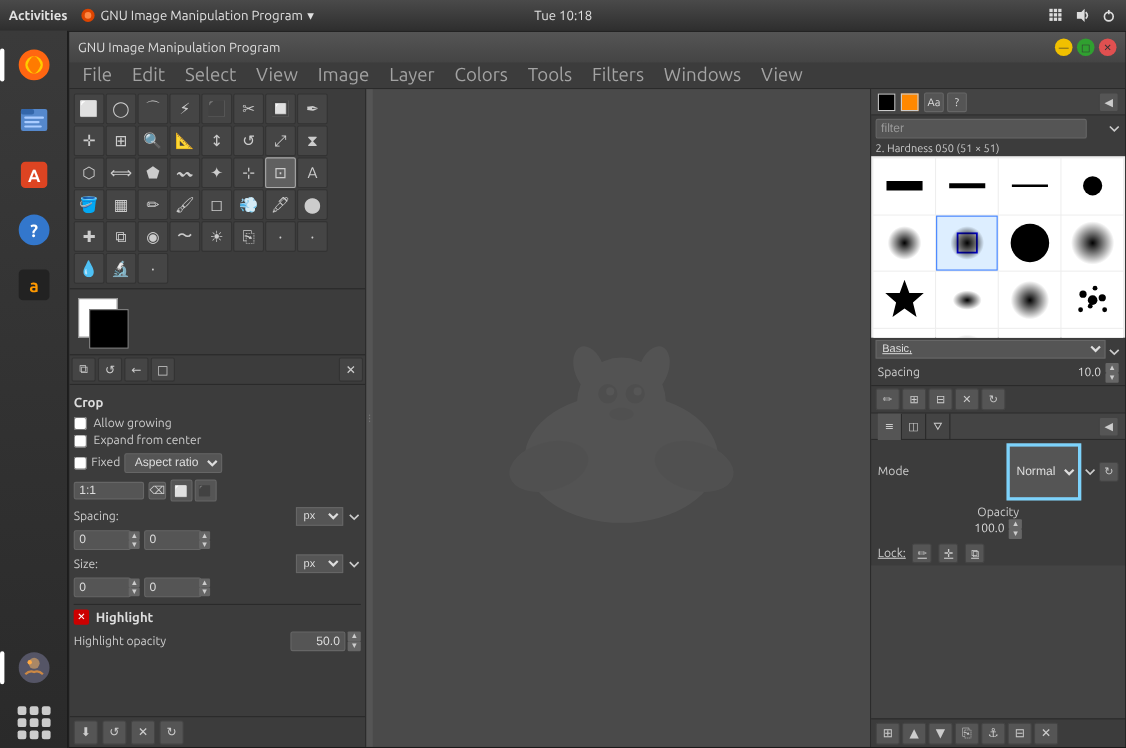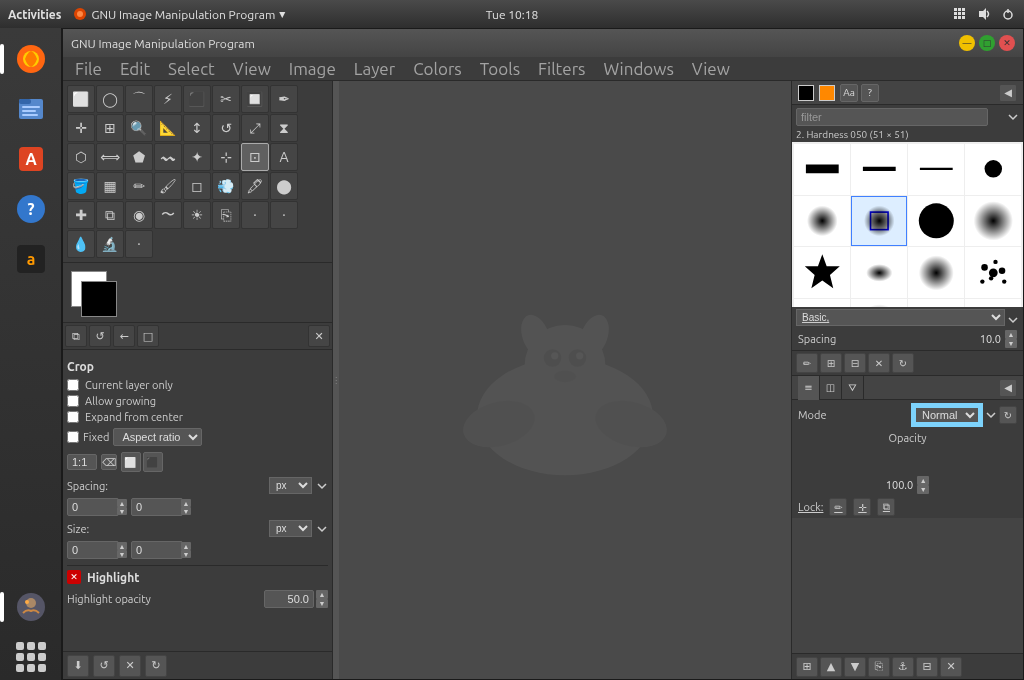--- a/index.html
+++ b/index.html
@@ -217,21 +217,21 @@
       background: #555; border: 1px solid #666; color: #ddd;
       font-size: 11px; padding: 1px 4px; border-radius: 2px; cursor: pointer;
     }
 
     .ratio-row {
       display: flex; align-items: center; gap: 4px;
       padding: 3px 0;
     }
     .ratio-input {
       background: #555; border: 1px solid #666; color: #ddd;
-      font-size: 11px; padding: 1px 4px; width: 30px; border-radius: 2px;
+      font-size: 11px; padding: 1px 4px; width: 64px; border-radius: 2px;
     }
     .ratio-clear {
       width: 16px; height: 16px;
       background: #555; border: 1px solid #666; color: #ccc;
       font-size: 10px; display: flex; align-items: center; justify-content: center;
       cursor: pointer; border-radius: 2px;
     }
     .ratio-icons { display: flex; gap: 2px; }
     .ratio-icon-btn {
       width: 20px; height: 20px;
@@ -413,22 +413,22 @@
       border-right: 1px solid #2a2a2a;
     }
     .layer-tab.active { background: #555; }
 
     .layer-options {
       padding: 3px 6px;
       display: flex; align-items: center; justify-content: space-between;
     }
     .layer-mode-label { color: #ccc; font-size: 11px; }
     .layer-mode-select {
-      background: #555; border: 5px solid #7dd3fc;
-      color: #ddd; font-size: 11px; padding: 0 2px; cursor: pointer;
+      background: #555; border: 3px solid #7dd3fc;
+      color: #ddd; font-size: 11px; padding: 16px 2px; cursor: pointer;
     }
 
     .layer-opacity-row {
       padding: 2px 6px;
       display: flex; align-items: center; justify-content: space-between;
       color: #ccc; font-size: 11px; flex-direction: column;
     }
 
     .lock-row {
       padding: 2px 6px;
@@ -684,24 +684,20 @@
         <div class="opt-btn">←</div>
         <div class="opt-btn">□</div>
         <div class="opt-btn" style="margin-left:auto;">✕</div>
       </div>
 
       <div class="tool-options">
         <div class="section-title">Crop</div>
 
         <div class="checkbox-row">
           <input type="checkbox" style="">
-          <span>Current layer only</span>
-        </div>
-        <div class="checkbox-row">
-          <input type="checkbox" style="">
           <span>Allow growing</span>
         </div>
         <div class="checkbox-row">
           <input type="checkbox" style="">
           <span>Expand from center</span>
         </div>
 
         <div class="fixed-row">
           <input type="checkbox" class="fixed-checkbox" style="">
           <span class="fixed-label">Fixed</span>
@@ -1049,21 +1045,21 @@
             </select>
             <svg width="12" height="12" viewBox="0 0 12 12">
                 <path d="M2 4 L6 8 L10 4" stroke="#ccc" stroke-width="1.5" fill="none"></path>
               </svg>
             <div style="width:18px;height:18px;background:#555;border:1px solid #444;display:flex;align-items:center;justify-content:center;color:#ccc;font-size:10px;cursor:pointer;border-radius:2px;">↻</div>
           </div>
         </div>
 
         <div class="layer-opacity-row">
           <span>Opacity</span>
-          <div style="display:flex;align-items:center;gap:2px;margin-top:32px;">
+          <div style="display:flex;align-items:center;gap:2px;">
             <span style="color:#ddd;">100.0</span>
             <div class="spinner-arrows">
               <button class="sp-up">▲</button>
               <button class="sp-down">▼</button>
             </div>
           </div>
         </div>
 
         <div class="lock-row">
           <span>Lock:</span>

